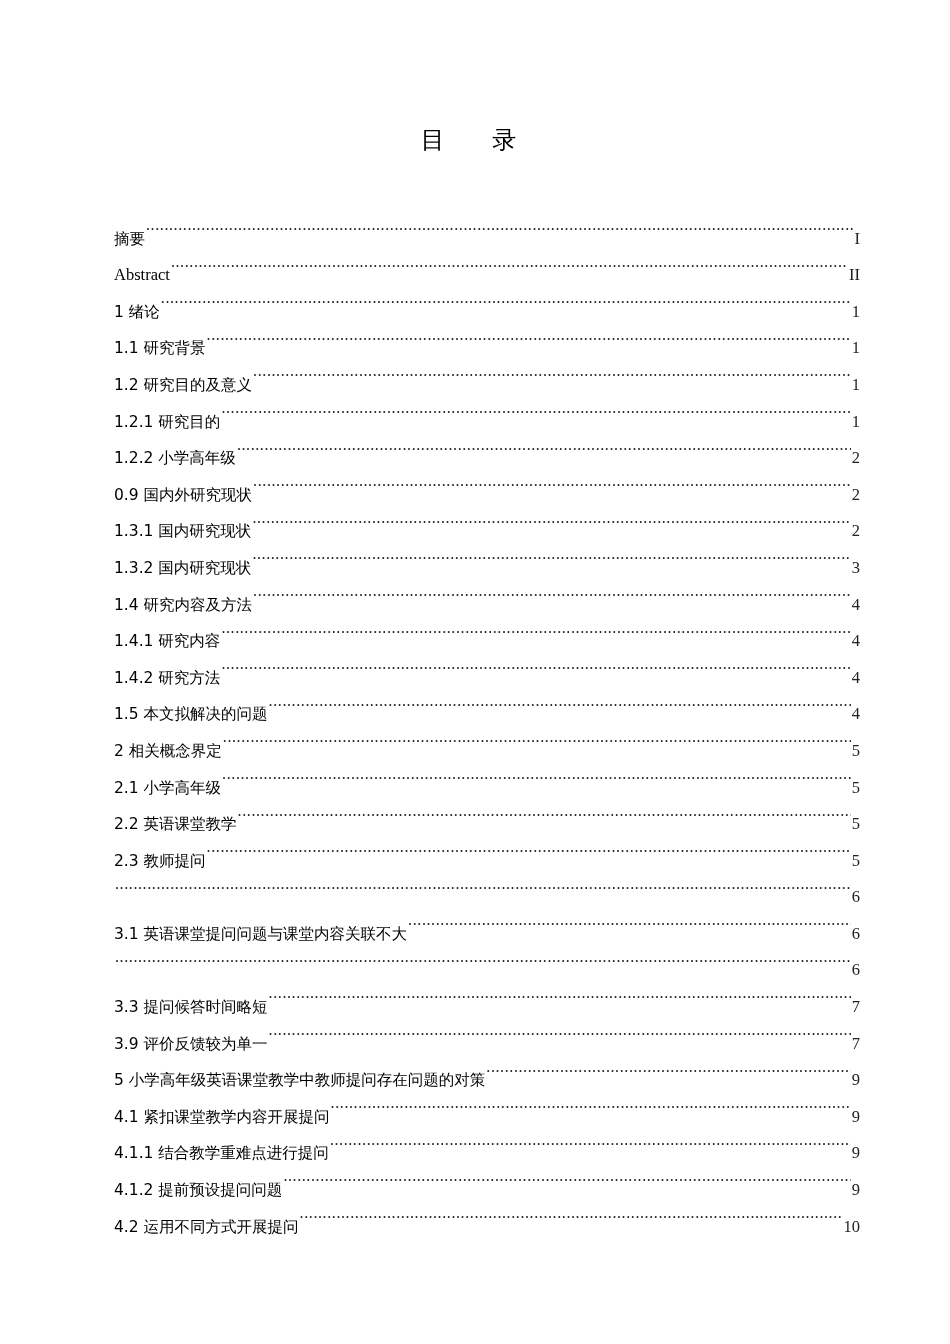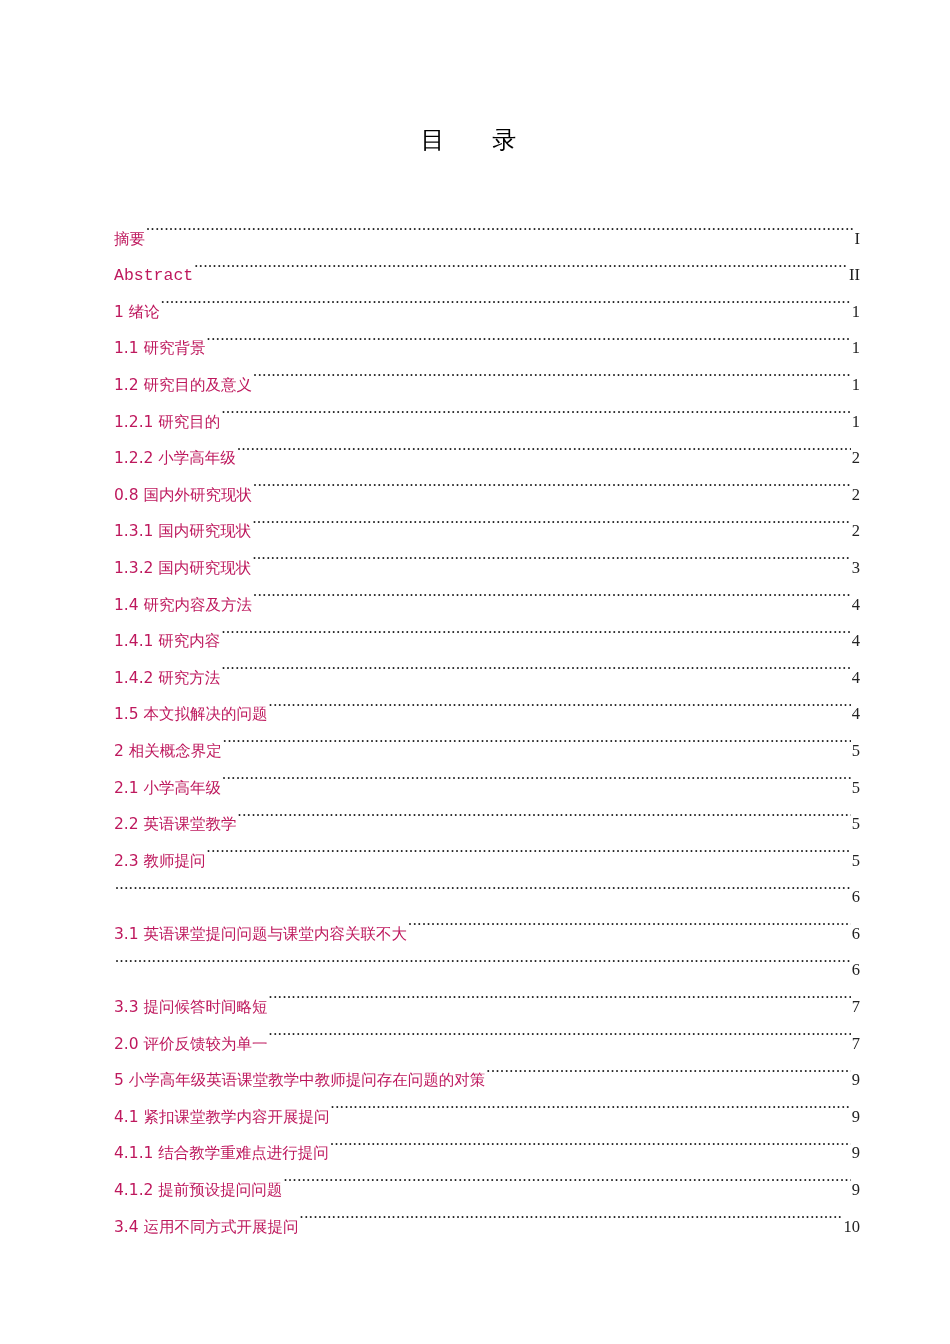--- a/index.html
+++ b/index.html
@@ -52,25 +52,25 @@
       height: 36.6px;
       line-height: 36.6px;
       font-size: 16.5px;
       white-space: nowrap;
       cursor: pointer;
     }
     .toc-label {
       flex: 0 0 auto;
       font-family: "DejaVu Sans", "Liberation Sans", sans-serif;
       font-size: 15.5px;
-      color: #be185d;
+      color: #000000;
       text-align: center;
     }
     .toc-label.latin {
-      font-family: Liberation Mono, monospace;
+      font-family: Liberation Serif, serif;
       font-size: 16.5px;
     }
     .toc-leader {
       flex: 1 1 auto;
       overflow: hidden;
       margin: 0 1px;
       font-family: "Liberation Serif", serif;
       font-size: 16px;
       color: #222;
       position: relative;
@@ -127,21 +127,21 @@
         <span class="toc-label">1.2.1 研究目的</span>
         <span class="toc-leader"></span>
         <span class="toc-page">1</span>
       </li>
     <li class="toc-row">
         <span class="toc-label">1.2.2 小学高年级</span>
         <span class="toc-leader"></span>
         <span class="toc-page">2</span>
       </li>
     <li class="toc-row">
-        <span class="toc-label">0.8 国内外研究现状</span>
+        <span class="toc-label">0.9 国内外研究现状</span>
         <span class="toc-leader"></span>
         <span class="toc-page">2</span>
       </li>
     <li class="toc-row">
         <span class="toc-label">1.3.1 国内研究现状</span>
         <span class="toc-leader"></span>
         <span class="toc-page">2</span>
       </li>
     <li class="toc-row">
         <span class="toc-label">1.3.2 国内研究现状</span>
@@ -200,21 +200,21 @@
     <li class="toc-row">
         <span class="toc-leader"></span>
         <span class="toc-page">6</span>
       </li>
     <li class="toc-row">
         <span class="toc-label">3.3 提问候答时间略短</span>
         <span class="toc-leader"></span>
         <span class="toc-page">7</span>
       </li>
     <li class="toc-row">
-        <span class="toc-label">2.0 评价反馈较为单一</span>
+        <span class="toc-label">3.9 评价反馈较为单一</span>
         <span class="toc-leader"></span>
         <span class="toc-page">7</span>
       </li>
     <li class="toc-row">
         <span class="toc-label">5 小学高年级英语课堂教学中教师提问存在问题的对策</span>
         <span class="toc-leader"></span>
         <span class="toc-page">9</span>
       </li>
     <li class="toc-row">
         <span class="toc-label">4.1 紧扣课堂教学内容开展提问</span>
@@ -225,18 +225,18 @@
         <span class="toc-label">4.1.1 结合教学重难点进行提问</span>
         <span class="toc-leader"></span>
         <span class="toc-page">9</span>
       </li>
     <li class="toc-row">
         <span class="toc-label">4.1.2 提前预设提问问题</span>
         <span class="toc-leader"></span>
         <span class="toc-page">9</span>
       </li>
     <li class="toc-row">
-        <span class="toc-label">3.4 运用不同方式开展提问</span>
+        <span class="toc-label">4.2 运用不同方式开展提问</span>
         <span class="toc-leader"></span>
         <span class="toc-page">10</span>
       </li>
   </ul>
 </div>
 
 </body></html>

